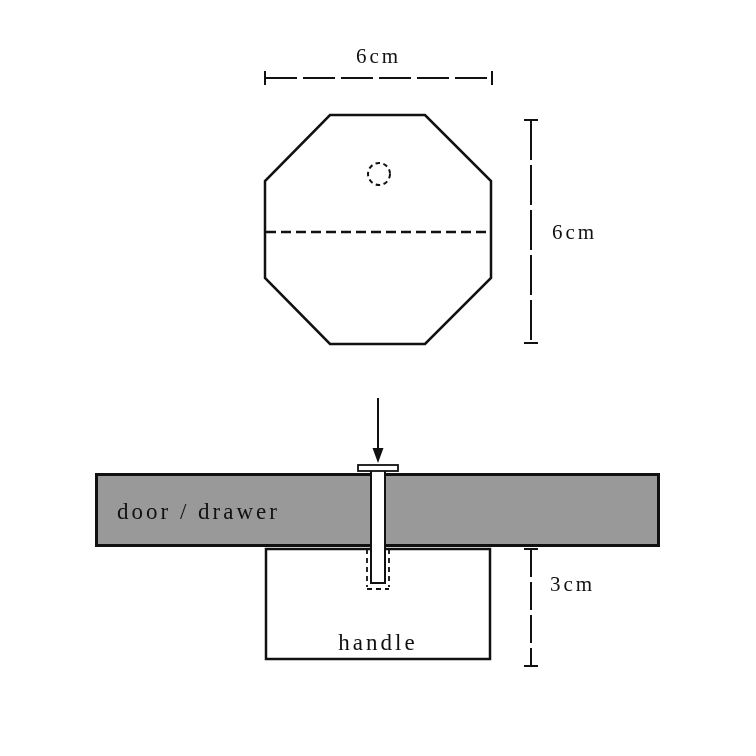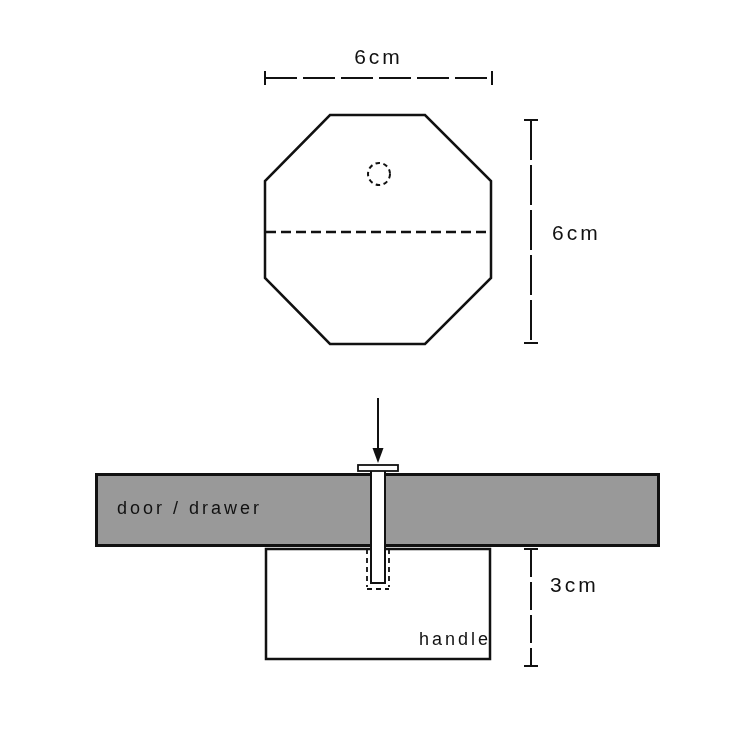--- a/index.html
+++ b/index.html
@@ -31,28 +31,29 @@
   .fill-paper { fill: var(--background); }
   .fill-door  { fill: var(--door-fill); }
 
   
   .label {
     position: absolute;
     color: var(--ink);
     letter-spacing: 3px;
     white-space: nowrap;
     line-height: 1.1;
+    font-family: Liberation Serif, serif;
   }
   .dim-label { font-size: 21px; }
-  .part-label { font-size: 18px; }
+  .part-label { font-size: 23px; }
 
   .label-width-dim   { left: 265px; top: 45px; width: 227px; text-align: center; }
   .label-height-dim  { left: 552px; top: 221px; }
   .label-door        { left: 117px; top: 499px; }
-  .label-handle      { left: 265px; top: 630px; width: 226px; text-align: right; }
+  .label-handle      { left: 265px; top: 630px; width: 226px; text-align: center; }
   .label-depth-dim   { left: 550px; top: 573px; }
 </style>
 </head>
 <body>
 
 <div class="stage">
 
   <svg viewBox="0 0 756 756">
 
     <g>

